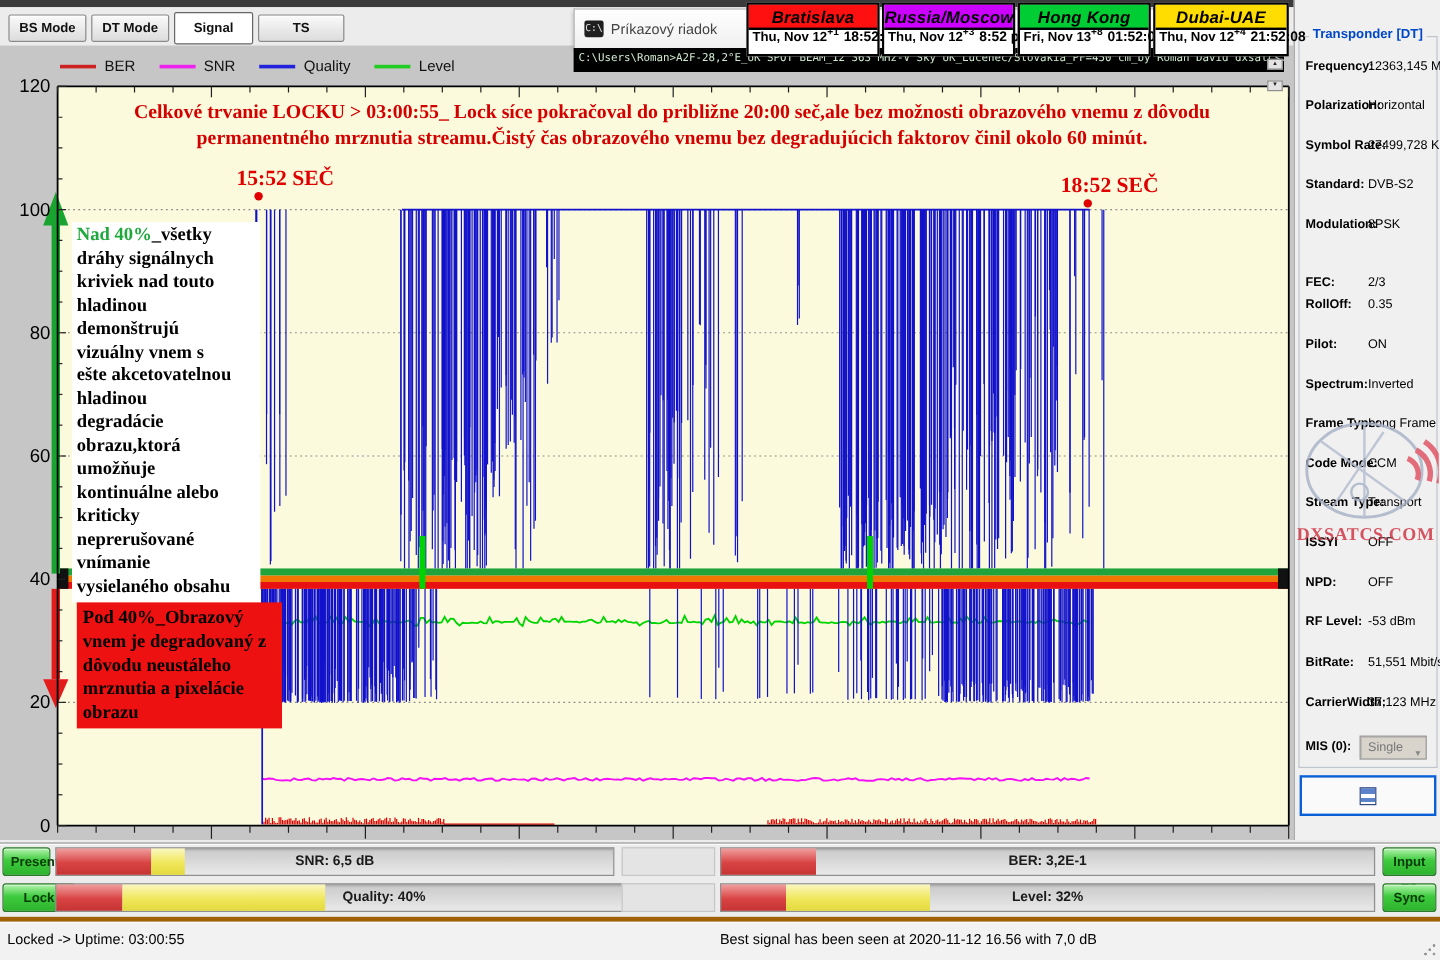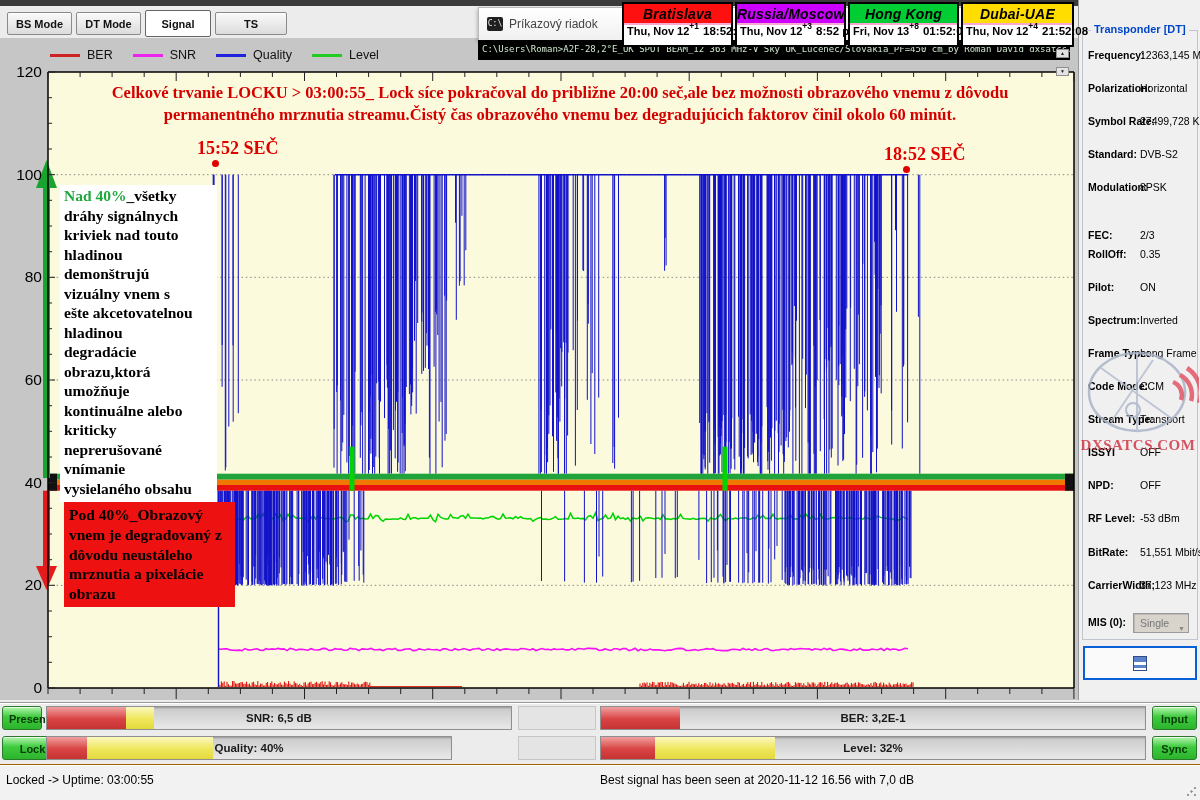--- a/index.html
+++ b/index.html
@@ -24,21 +24,21 @@
   #console-title-label{position:absolute;left:30px;top:9px;font-size:12px;color:#444}
   #console-body{position:absolute;left:0;top:33px;width:100%;height:20px;background:#000;
     font-family:"DejaVu Sans Mono",monospace;font-size:9px;color:#cfe8cf;line-height:19px;
     white-space:nowrap;overflow:hidden;padding-left:4px}
   #console-scroll{position:absolute;right:1px;top:34px;width:13px;height:18px;z-index:5}
   .scr-btn{width:13px;height:9px;background:#e3e3e3;border:1px solid #8f8f8f;font-size:5px;line-height:7px;
     text-align:center;color:#222;padding:0}
 
   
   .clock{position:absolute;top:2px;width:111px;height:45px;border:2px solid #000;background:#fff;z-index:3}
-  .clock-head{height:21px;border-bottom:2px solid #f9a8d4;text-align:center;font-size:14px;font-weight:bold;
+  .clock-head{height:21px;border-bottom:2px solid #000000;text-align:center;font-size:14px;font-weight:bold;
     font-style:italic;color:#000;line-height:20px;letter-spacing:.2px}
   .clock-time{height:20px;display:flex;padding:0 3px;background:#fff}
   .clock-date{font-size:11px;font-weight:bold;white-space:nowrap}
   .clock-tz{font-size:8.5px;font-weight:bold;margin-left:auto;transform:translateY(-4px)}
   .clock-hm{font-size:11.5px;font-weight:bold;margin-left:4px;white-space:nowrap}
 
   
   #chart-region{left:0;top:38px;width:1078px;height:662px;background:#C6C6C6;z-index:1}
   #legend{position:absolute;left:50px;top:10px;display:flex;gap:20px;z-index:6;align-items:center}
   .legend-item{display:flex;align-items:center;gap:7px}
@@ -83,21 +83,21 @@
     text-align:center;line-height:22px;box-shadow:inset 0 1px 0 rgba(255,255,255,.7)}
   .bar-track{position:absolute;height:24px;background:linear-gradient(#c9c9c9,#e9e9e9);
     border:1px solid #8f8f8f;box-shadow:inset 1px 1px 2px rgba(0,0,0,.25)}
   .bar-red{position:absolute;left:0;top:0;height:100%;background:linear-gradient(#f0a0a0,#d94343 55%,#c53434)}
   .bar-yellow{position:absolute;top:0;height:100%;background:linear-gradient(#fbf7c0,#efe75a 55%,#e3d93e)}
   .bar-text{position:absolute;left:0;top:0;width:100%;height:100%;text-align:center;font-size:11.5px;
     font-weight:bold;color:#1a1a1a;line-height:23px}
   .bar-stub{position:absolute;left:518px;width:78px;height:24px;background:#e4e4e4;border:1px solid #c6c6c6}
 
   
-  #status-bar{left:0;top:764px;width:1200px;height:36px;background:#F2F2F2;border-top:1px solid #a16207;
+  #status-bar{left:0;top:764px;width:1200px;height:36px;background:#F2F2F2;border-top:4px solid #a16207;
     box-shadow:inset 0 1px 0 #fff;z-index:1}
   .status-text{position:absolute;top:8px;font-size:12px;color:#000}
   #grip{position:absolute;right:2px;bottom:2px;width:13px;height:13px;
     background:
       radial-gradient(circle at 10px 3px,#999 1px,transparent 1.4px),
       radial-gradient(circle at 10px 10px,#999 1px,transparent 1.4px),
       radial-gradient(circle at 3px 10px,#999 1px,transparent 1.4px),
       radial-gradient(circle at 6.5px 6.5px,#999 1px,transparent 1.4px)}
 </style>
 </head>
@@ -1541,21 +1541,21 @@
   </div>
   <div class="bar-stub" style="top:3px"></div>
   <div class="bar-track" style="left:600px;top:3px;width:546px">
     <div class="bar-red" style="width: 14.5%;"></div>
     <div class="bar-yellow" style="left: 14.5%; width: 0%;"></div>
     <div class="bar-text">BER: 3,2E-1</div>
   </div>
   <button class="green-btn" style="left:1152px;top:3px;width:45px">Input TS</button>
 
   <button class="green-btn" style="left:2px;top:33px;width:61px">Lock</button>
-  <div class="bar-track" style="left:46px;top:33px;width:406px">
+  <div class="bar-track" style="left:46px;top:33px;width:548px">
     <div class="bar-red" style="width: 10%;"></div>
     <div class="bar-yellow" style="left: 10%; width: 31%;"></div>
     <div class="bar-text">Quality: 40%</div>
   </div>
   <div class="bar-stub" style="top:33px"></div>
   <div class="bar-track" style="left:600px;top:33px;width:546px">
     <div class="bar-red" style="width: 10%;"></div>
     <div class="bar-yellow" style="left: 10%; width: 22%;"></div>
     <div class="bar-text">Level: 32%</div>
   </div>

